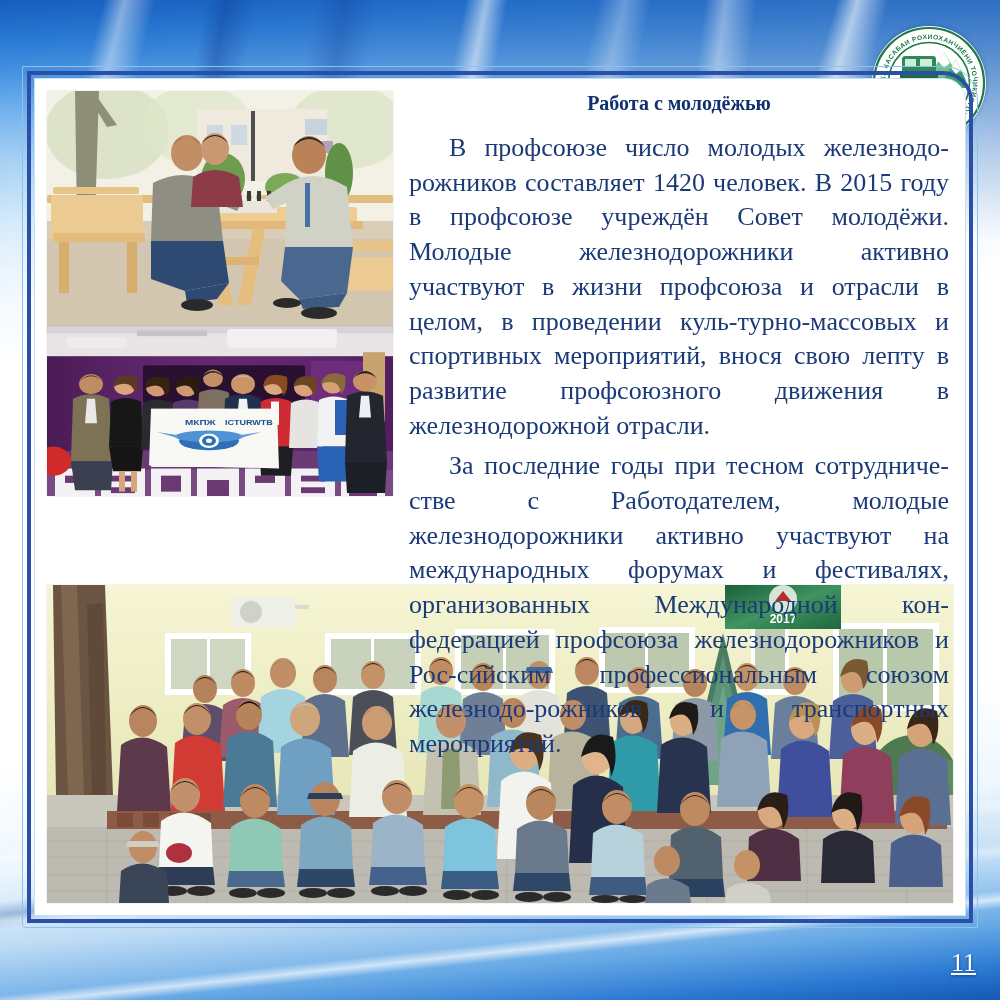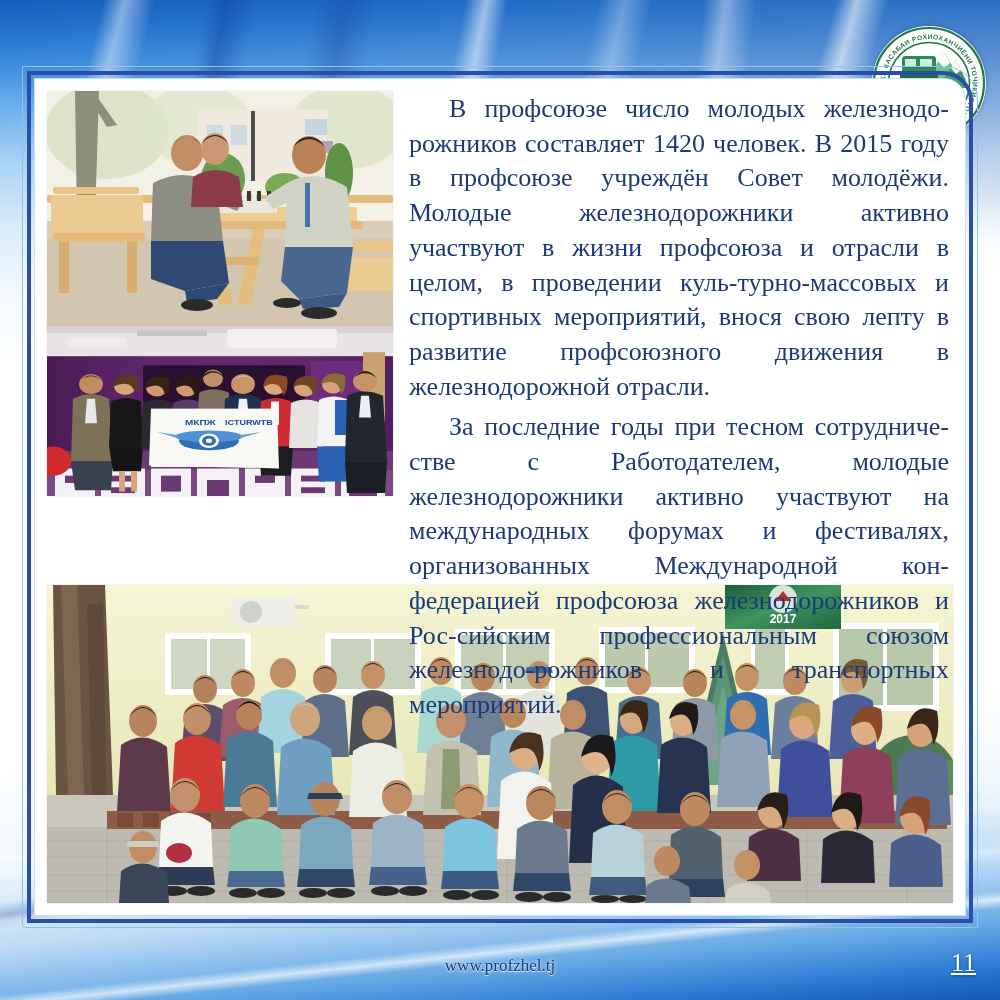--- a/index.html
+++ b/index.html
@@ -768,22 +768,22 @@
           </g>
           <g>
             <ellipse cx="700" cy="280" rx="13" ry="15" fill="#c59266"></ellipse>
             <path d="M680 304 Q700 290 722 306 L724 318 L678 318 Z" fill="#d0d0c6"></path>
           </g>
         </g>
       </svg>
     </div>
 
     <div class="text-col">
+      <div class="section-heading">Работа с молодёжью</div>
       <p class="body-par">В профсоюзе число молодых железнодо-рожников составляет 1420 человек. В 2015 году в профсоюзе учреждён Совет молодёжи. Молодые железнодорожники активно участвуют в жизни профсоюза и отрасли в целом, в проведении куль-турно-массовых и спортивных мероприятий, внося свою лепту в развитие профсоюзного движения в железнодорожной отрасли.</p>
       <p class="body-par">За последние годы при тесном сотрудниче-стве с Работодателем, молодые железнодорожники активно участвуют на международных форумах и фестивалях, организованных Международной кон-федерацией профсоюза железнодорожников и Рос-сийским профессиональным союзом железнодо-рожников и транспортных мероприятий.</p>
     </div>
 
   </div>
 
-  <div class="site-url">www.profzhel.tj</div>
   <div class="page-num">11</div>
 
 </div>
 
 </body></html>

